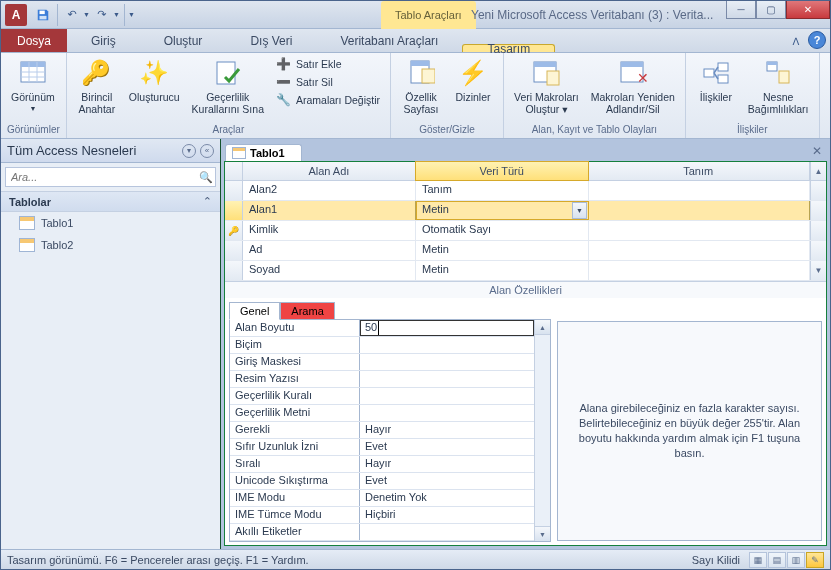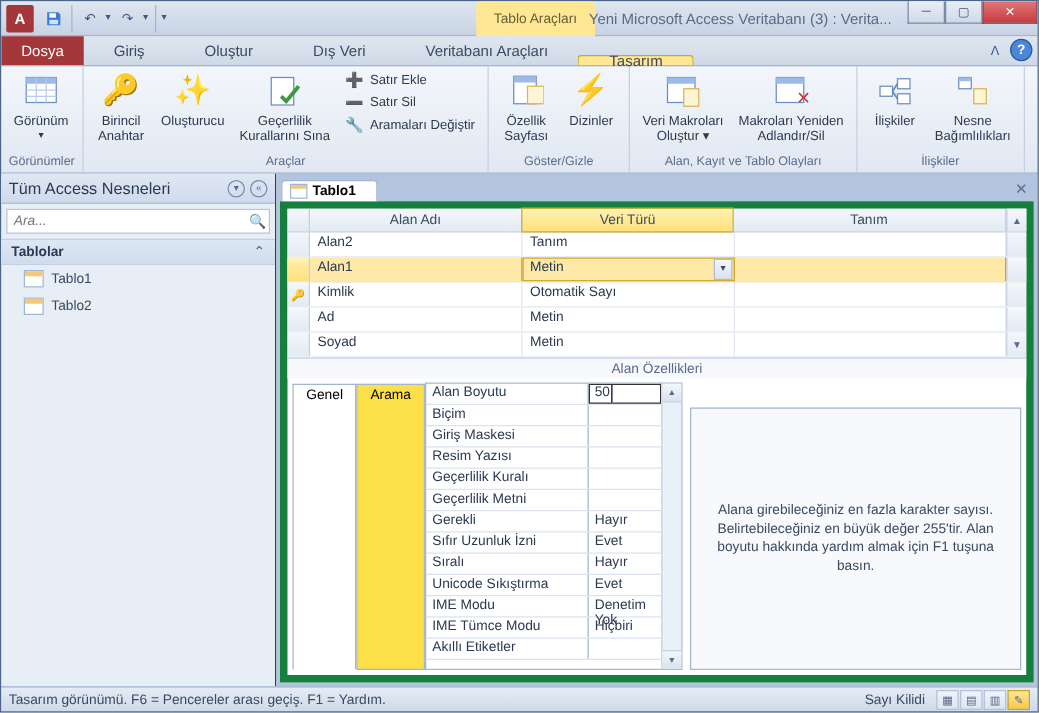--- a/index.html
+++ b/index.html
@@ -55,21 +55,21 @@
 .nav-item .tico { width: 16px; height: 14px; background: #fff; border: 1px solid #9fb5d5; position: relative; }
 .nav-item .tico::before { content:""; position:absolute; top:0; left:0; right:0; height:4px; background:#f7c873; }
 
 
 .design { flex: 1; display: flex; flex-direction: column; background: #b3c4de; min-width: 0; }
 .doctabs { height: 22px; display: flex; align-items: flex-end; padding: 0 4px; position: relative; }
 .doctab { background: #fff; border: 1px solid #a3b6d1; border-bottom: none; padding: 2px 16px 2px 6px; border-radius: 3px 3px 0 0; display: flex; align-items: center; gap: 4px; font-size: 11px; font-weight: bold; }
 .doctab .tico { width: 14px; height: 12px; background: #fff; border: 1px solid #9fb5d5; position: relative; }
 .doctab .tico::before { content:""; position:absolute; top:0; left:0; right:0; height:3px; background:#f7c873; }
 .doctabs .closebtn { position: absolute; right: 6px; top: 5px; width: 14px; height: 14px; color: #5a6c8c; font-size: 12px; text-align: center; }
-.design-body { flex: 1; background: #fff; margin: 0 3px 3px 3px; border: 6px solid #15803d; display: flex; flex-direction: column; min-height: 0; }
+.design-body { flex: 1; background: #fff; margin: 0 3px 3px 3px; border: 1px solid #15803d; display: flex; flex-direction: column; min-height: 0; }
 
 
 .grid-head { display: flex; background: linear-gradient(#f4f7fb,#e3eaf3); border-bottom: 1px solid #c4d0e2; position: relative; }
 .grid-head .col { flex: 1; text-align: center; padding: 3px; border-right: 1px solid #c4d0e2; color: #3b4a63; }
 .grid-head .rowh { width: 18px; border-right: 1px solid #c4d0e2; }
 .grid-head .col.sel { background: linear-gradient(#fff2b3,#ffe07a); border: 1px solid #d6a92a; margin: -1px; z-index: 1; }
 .grid-head .upbtn { width: 16px; background: linear-gradient(#f4f7fb,#e3eaf3); border-left:1px solid #c4d0e2; display:flex;align-items:center;justify-content:center; font-size:8px; color:#5a6c8c; }
 .grid-rows { flex:0 0 auto; }
 .grow { display: flex; border-bottom: 1px solid #e2e8f1; height: 20px; }
 .grow .rh { width: 18px; background: linear-gradient(#f4f7fb,#e3eaf3); border-right: 1px solid #c4d0e2; display:flex;align-items:center;justify-content:center; font-size:9px; color:#b77c29; }
@@ -82,22 +82,22 @@
 .grow.selected .cell.withdd { outline: 1px solid #d6a92a; outline-offset: -1px; }
 .grow .end { width:16px; background: linear-gradient(#f4f7fb,#e3eaf3); border-left:1px solid #c4d0e2; }
 .grow .end.dn { display:flex;align-items:center;justify-content:center; font-size:8px; color:#5a6c8c; }
 
 
 .propshead { text-align: center; color: #5a6c8c; padding: 2px; font-size: 11px; border-top: 1px solid #c4d0e2; background: #f7f9fc; }
 .props { flex:1; display: flex; gap: 6px; padding: 4px; min-height:0; }
 .ptabs { display:flex; }
 .ptab { border: 1px solid #a4b6d0; padding: 2px 10px; font-size: 11px; background: #fff; position: relative; }
 .ptab.active { border-bottom-color: #fff; z-index: 2; font-weight: normal; }
-.ptab:not(.active) { background: #fde047; border-bottom: 1px solid #a4b6d0; }
-.pleft { flex: 1; display: flex; flex-direction: row; min-width: 0; }
+.ptab:not(.active) { background: #ef4444; border-bottom: 1px solid #a4b6d0; }
+.pleft { flex: 1; display: flex; flex-direction: column; min-width: 0; }
 .pgrid-wrap { flex:1; border: 1px solid #a4b6d0; background:#fff; margin-top:-1px; position:relative; display:flex; }
 .pgrid { flex:1; overflow:hidden; }
 .prow { display:flex; border-bottom: 1px solid #dbe3ef; height: 17px; }
 .prow .pn { width: 130px; padding: 1px 5px; border-right: 1px solid #a4b6d0; color:#2b3a50; }
 .prow .pv { flex:1; padding: 1px 5px; color:#2b3a50; position:relative; }
 .prow.foc .pv { outline: 1px solid #333; outline-offset:-1px; }
 .pscroll { width:16px; background:#eaf0f8; border-left:1px solid #c4d0e2; position:relative; }
 .pscroll .up, .pscroll .dn { position:absolute; left:0; right:0; height:15px; background:linear-gradient(#f4f7fb,#d8e2ef); display:flex;align-items:center;justify-content:center; font-size:7px; color:#5a6c8c; }
 .pscroll .up { top:0; border-bottom:1px solid #c4d0e2; }
 .pscroll .dn { bottom:0; border-top:1px solid #c4d0e2; }

